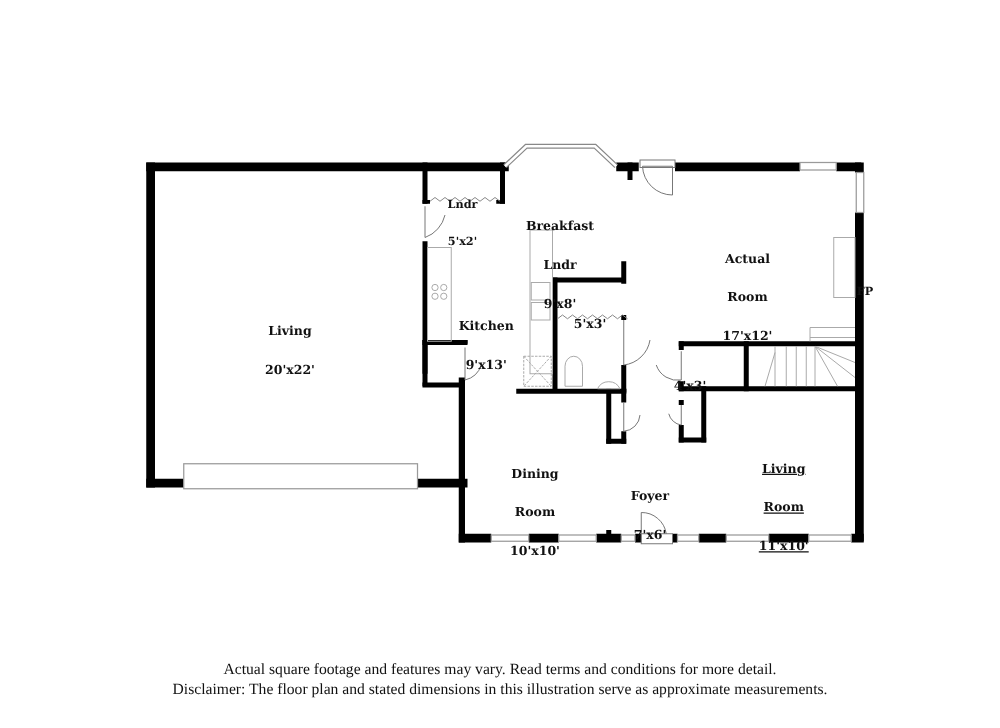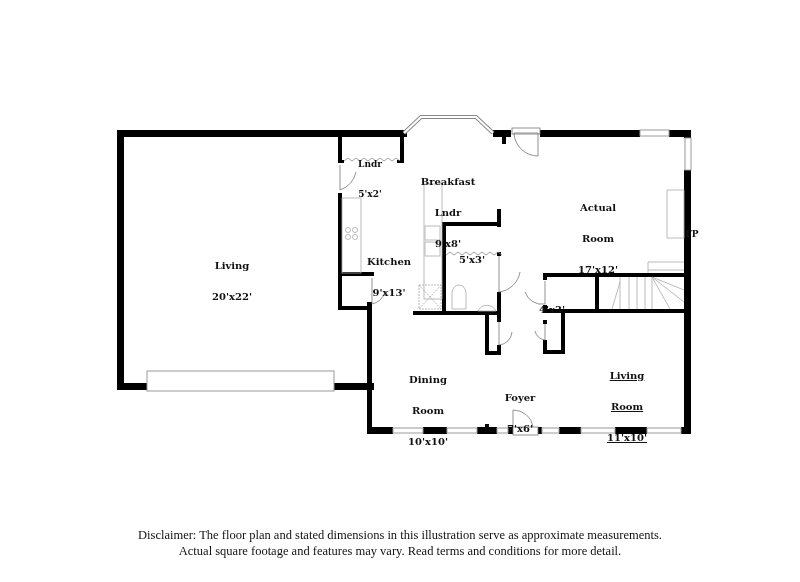--- a/index.html
+++ b/index.html
@@ -190,15 +190,15 @@
 <div class="room-label" style="left:627px; top:350px;text-decoration:underline;">
   <span>Living</span>
   <span>Room</span>
   <span>11'x10'</span>
 </div>
 <div class="room-label small" style="left:692px; top:209px;">
   <span>FP</span>
 </div>
 
 <div class="disclaimer">
+  <span>Actual square footage and features may vary. Read terms and conditions for more detail.</span>
   <span>Disclaimer: The floor plan and stated dimensions in this illustration serve as approximate measurements.</span>
-  <span>Actual square footage and features may vary. Read terms and conditions for more detail.</span>
 </div>
 
 </body></html>

